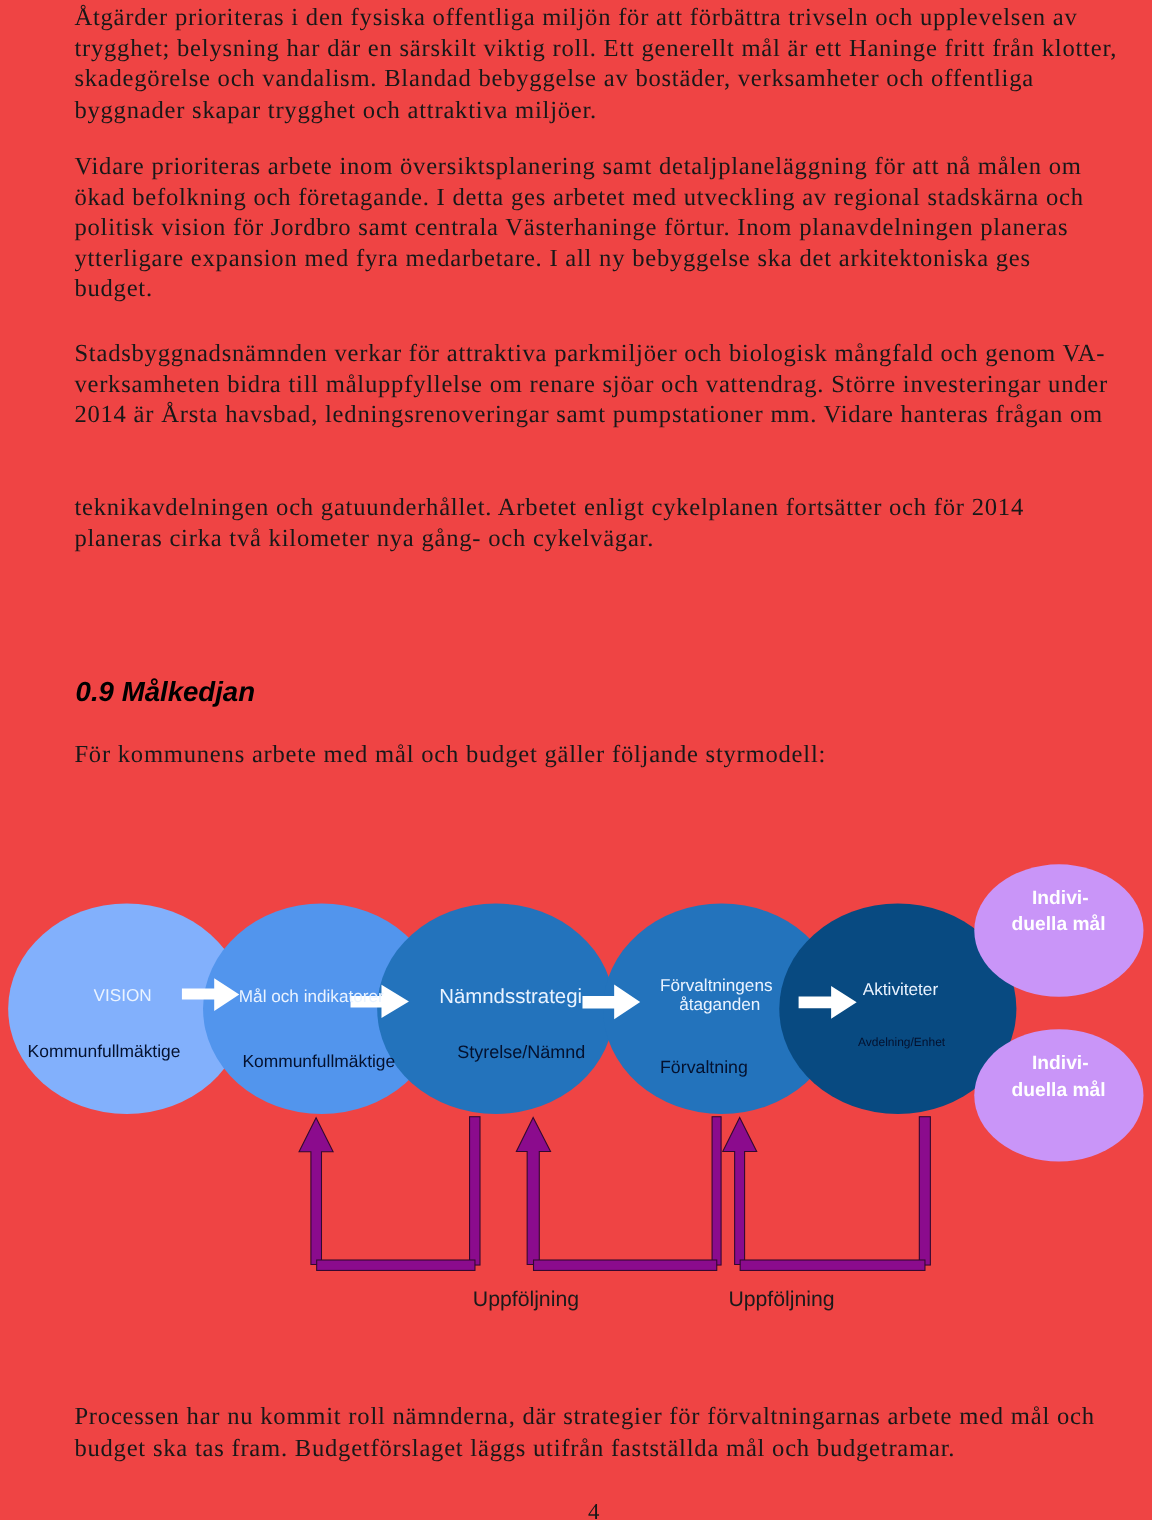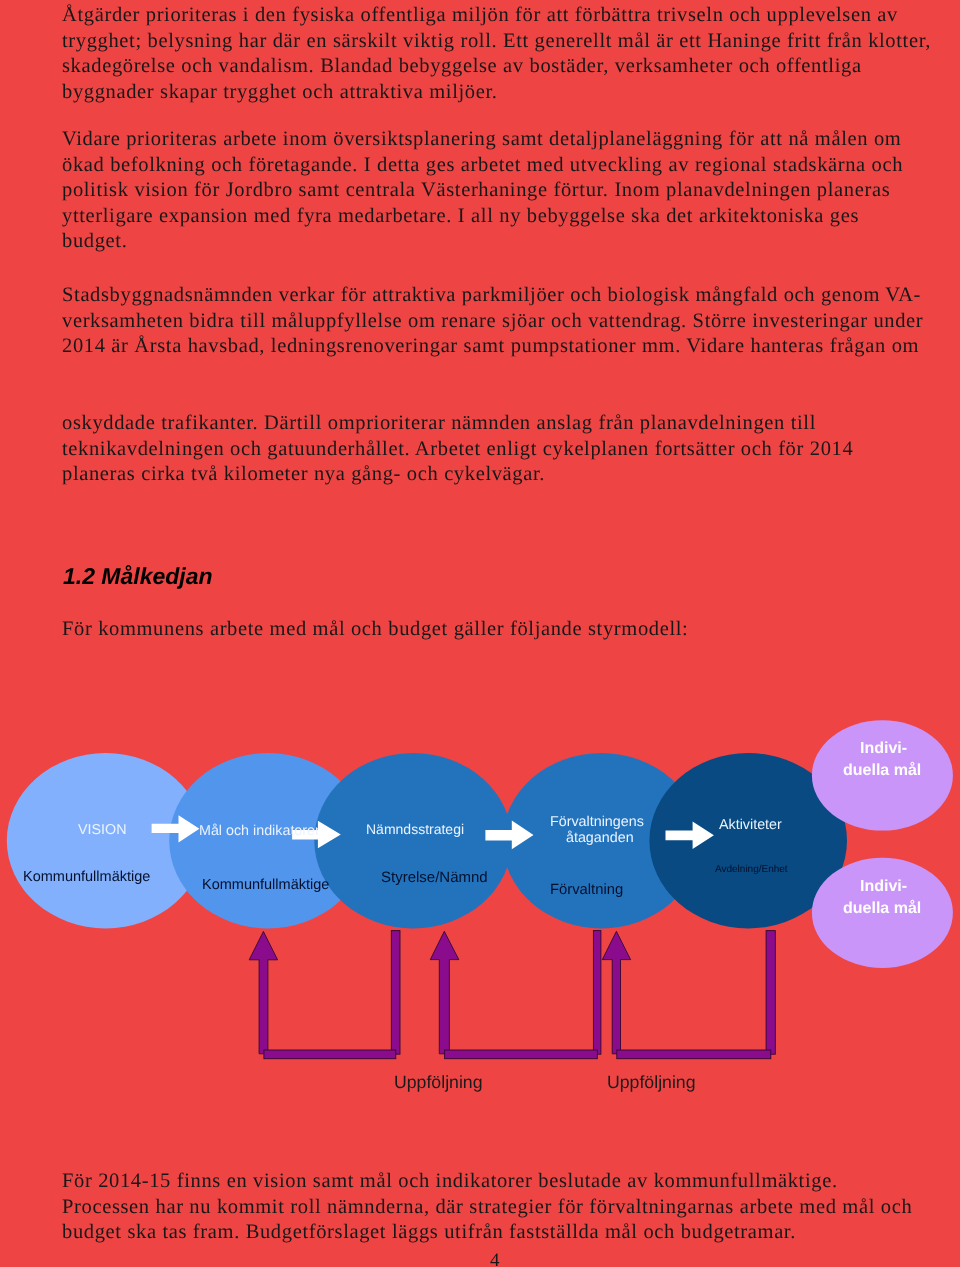--- a/index.html
+++ b/index.html
@@ -77,33 +77,31 @@
       <span class="ln">politisk vision för Jordbro samt centrala Västerhaninge förtur. Inom planavdelningen planeras</span>
       <span class="ln">ytterligare expansion med fyra medarbetare. I all ny bebyggelse ska det arkitektoniska ges</span>
       <span class="ln">budget.</span>
     </div>
   <div class="para" style="left:62px; top:282.9px;">
       <span class="ln">Stadsbyggnadsnämnden verkar för attraktiva parkmiljöer och biologisk mångfald och genom VA-</span>
       <span class="ln">verksamheten bidra till måluppfyllelse om renare sjöar och vattendrag. Större investeringar under</span>
       <span class="ln">2014 är Årsta havsbad, ledningsrenoveringar samt pumpstationer mm. Vidare hanteras frågan om</span>
     </div>
   <div class="para" style="left:62px; top:410.6px;">
-      <span class="ln">oskyddade trafikanter. Därtill omprioriterar nämnden anslag från planavdelningen till</span>
       <span class="ln">teknikavdelningen och gatuunderhållet. Arbetet enligt cykelplanen fortsätter och för 2014</span>
       <span class="ln">planeras cirka två kilometer nya gång- och cykelvägar.</span>
     </div>
 
-  <div class="heading" style="left:63px; top:562.5px;">1.2 Målkedjan</div>
+  <div class="heading" style="left:63px; top:562.5px;">0.9 Målkedjan</div>
 
   <div class="para" style="left:62px; top:617px;">
       <span class="ln">För kommunens arbete med mål och budget gäller följande styrmodell:</span>
     </div>
 
   <div class="para" style="left:62px; top:1169px;">
-      <span class="ln">För 2014-15 finns en vision samt mål och indikatorer beslutade av kommunfullmäktige.</span>
       <span class="ln">Processen har nu kommit roll nämnderna, där strategier för förvaltningarnas arbete med mål och</span>
       <span class="ln">budget ska tas fram. Budgetförslaget läggs utifrån fastställda mål och budgetramar.</span>
     </div>
 
   <div class="pagenum" style="left:415px; top:1250px; width:160px;">4</div>
 
   <svg class="diagram" viewBox="0 0 960 1267" width="960" height="1267">
     <g>
       <ellipse cx="105.6" cy="840.7" rx="98.8" ry="87.7" fill="#82b0fc"></ellipse>
       <ellipse cx="268" cy="840.7" rx="98.8" ry="87.7" fill="#5295ed"></ellipse>
@@ -139,21 +137,21 @@
       </g>
     </g>
   </svg>
 
   <div class="dlabel" style="left: 78px; top: 821.5px; font-size: 14.3px; color: rgb(234, 243, 255);">VISION</div>
   <div class="dlabel" style="left: 23px; top: 869px; font-size: 14.5px; color: rgb(4, 17, 46);">Kommunfullmäktige</div>
 
   <div class="dlabel" style="left: 199px; top: 823px; font-size: 14.3px; color: rgb(234, 243, 255);">Mål och indikatorer</div>
   <div class="dlabel" style="left: 202px; top: 877px; font-size: 14.5px; color: rgb(4, 17, 46);">Kommunfullmäktige</div>
 
-  <div class="dlabel" style="left: 365.5px; top: 821px; font-size: 14px; color: rgb(234, 243, 255);">Nämndsstrategi</div>
+  <div class="dlabel" style="left: 365.5px; top: 821px; font-size: 17px; color: rgb(234, 243, 255);">Nämndsstrategi</div>
   <div class="dlabel" style="left: 380.5px; top: 869px; font-size: 15px; color: rgb(4, 17, 46);">Styrelse/Nämnd</div>
 
   <div class="dlabel" style="left: 550px; top: 814px; font-size: 14.3px; color: rgb(234, 243, 255);">Förvaltningens</div>
   <div class="dlabel" style="left: 566px; top: 830px; font-size: 14.3px; color: rgb(234, 243, 255);">åtaganden</div>
   <div class="dlabel" style="left: 550px; top: 882px; font-size: 14.8px; color: rgb(4, 17, 46);">Förvaltning</div>
 
   <div class="dlabel" style="left: 719px; top: 817px; font-size: 14.3px; color: rgb(234, 243, 255);">Aktiviteter</div>
   <div class="dlabel" style="left: 715px; top: 864px; font-size: 10px; color: rgb(4, 17, 46);">Avdelning/Enhet</div>
 
   <div class="dlabel" style="left: 860px; top: 740.4px; font-size: 16px; font-weight: bold; color: rgb(255, 255, 255);">Indivi-</div>

